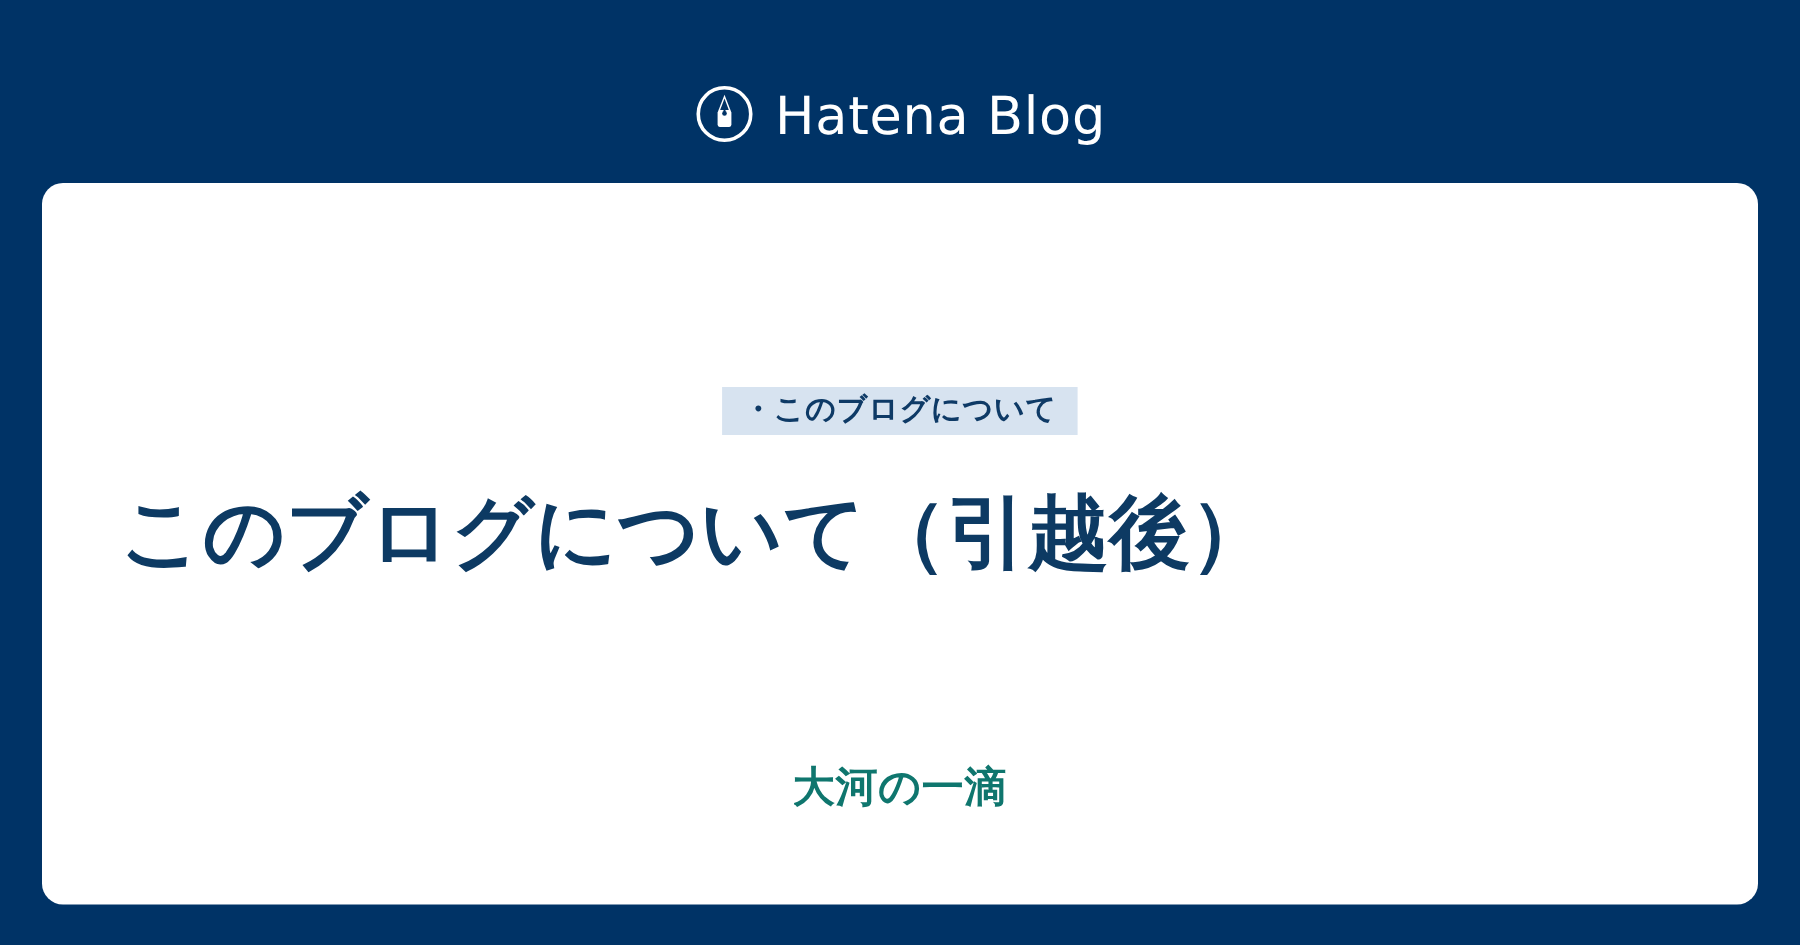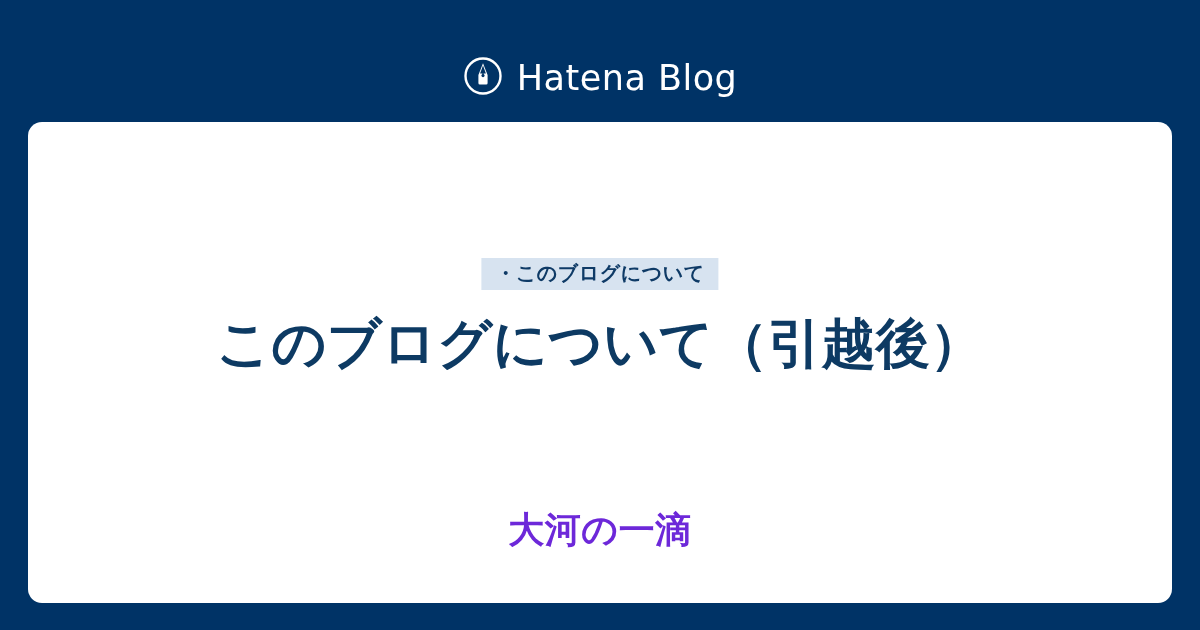--- a/index.html
+++ b/index.html
@@ -94,41 +94,40 @@
     white-space: nowrap;
     box-sizing: border-box;
   }
 
   
   .entry-title {
     position: absolute;
     left: 0;
     top: 188px;
     width: 100%;
-    text-align: center;
     color: #0d3a63;
     font-size: 54px;
     font-weight: 700;
     line-height: 1.25;
     letter-spacing: 0px;
     padding: 0 40px;
     box-sizing: border-box;
-    margin: 0;
+    margin: 12px;
     white-space: nowrap;
   }
 
   
   .blog-name {
     position: absolute;
     left: 0;
     top: 385px;
     width: 100%;
     text-align: center;
-    color: #6d28d9;
-    font-size: 36px;
+    color: #0f766e;
+    font-size: 28px;
     font-weight: 700;
     line-height: 1.3;
     letter-spacing: 0.5px;
     margin: 0;
     padding: 0 16px;
     box-sizing: border-box;
     white-space: nowrap;
   }
 </style>
 </head>

